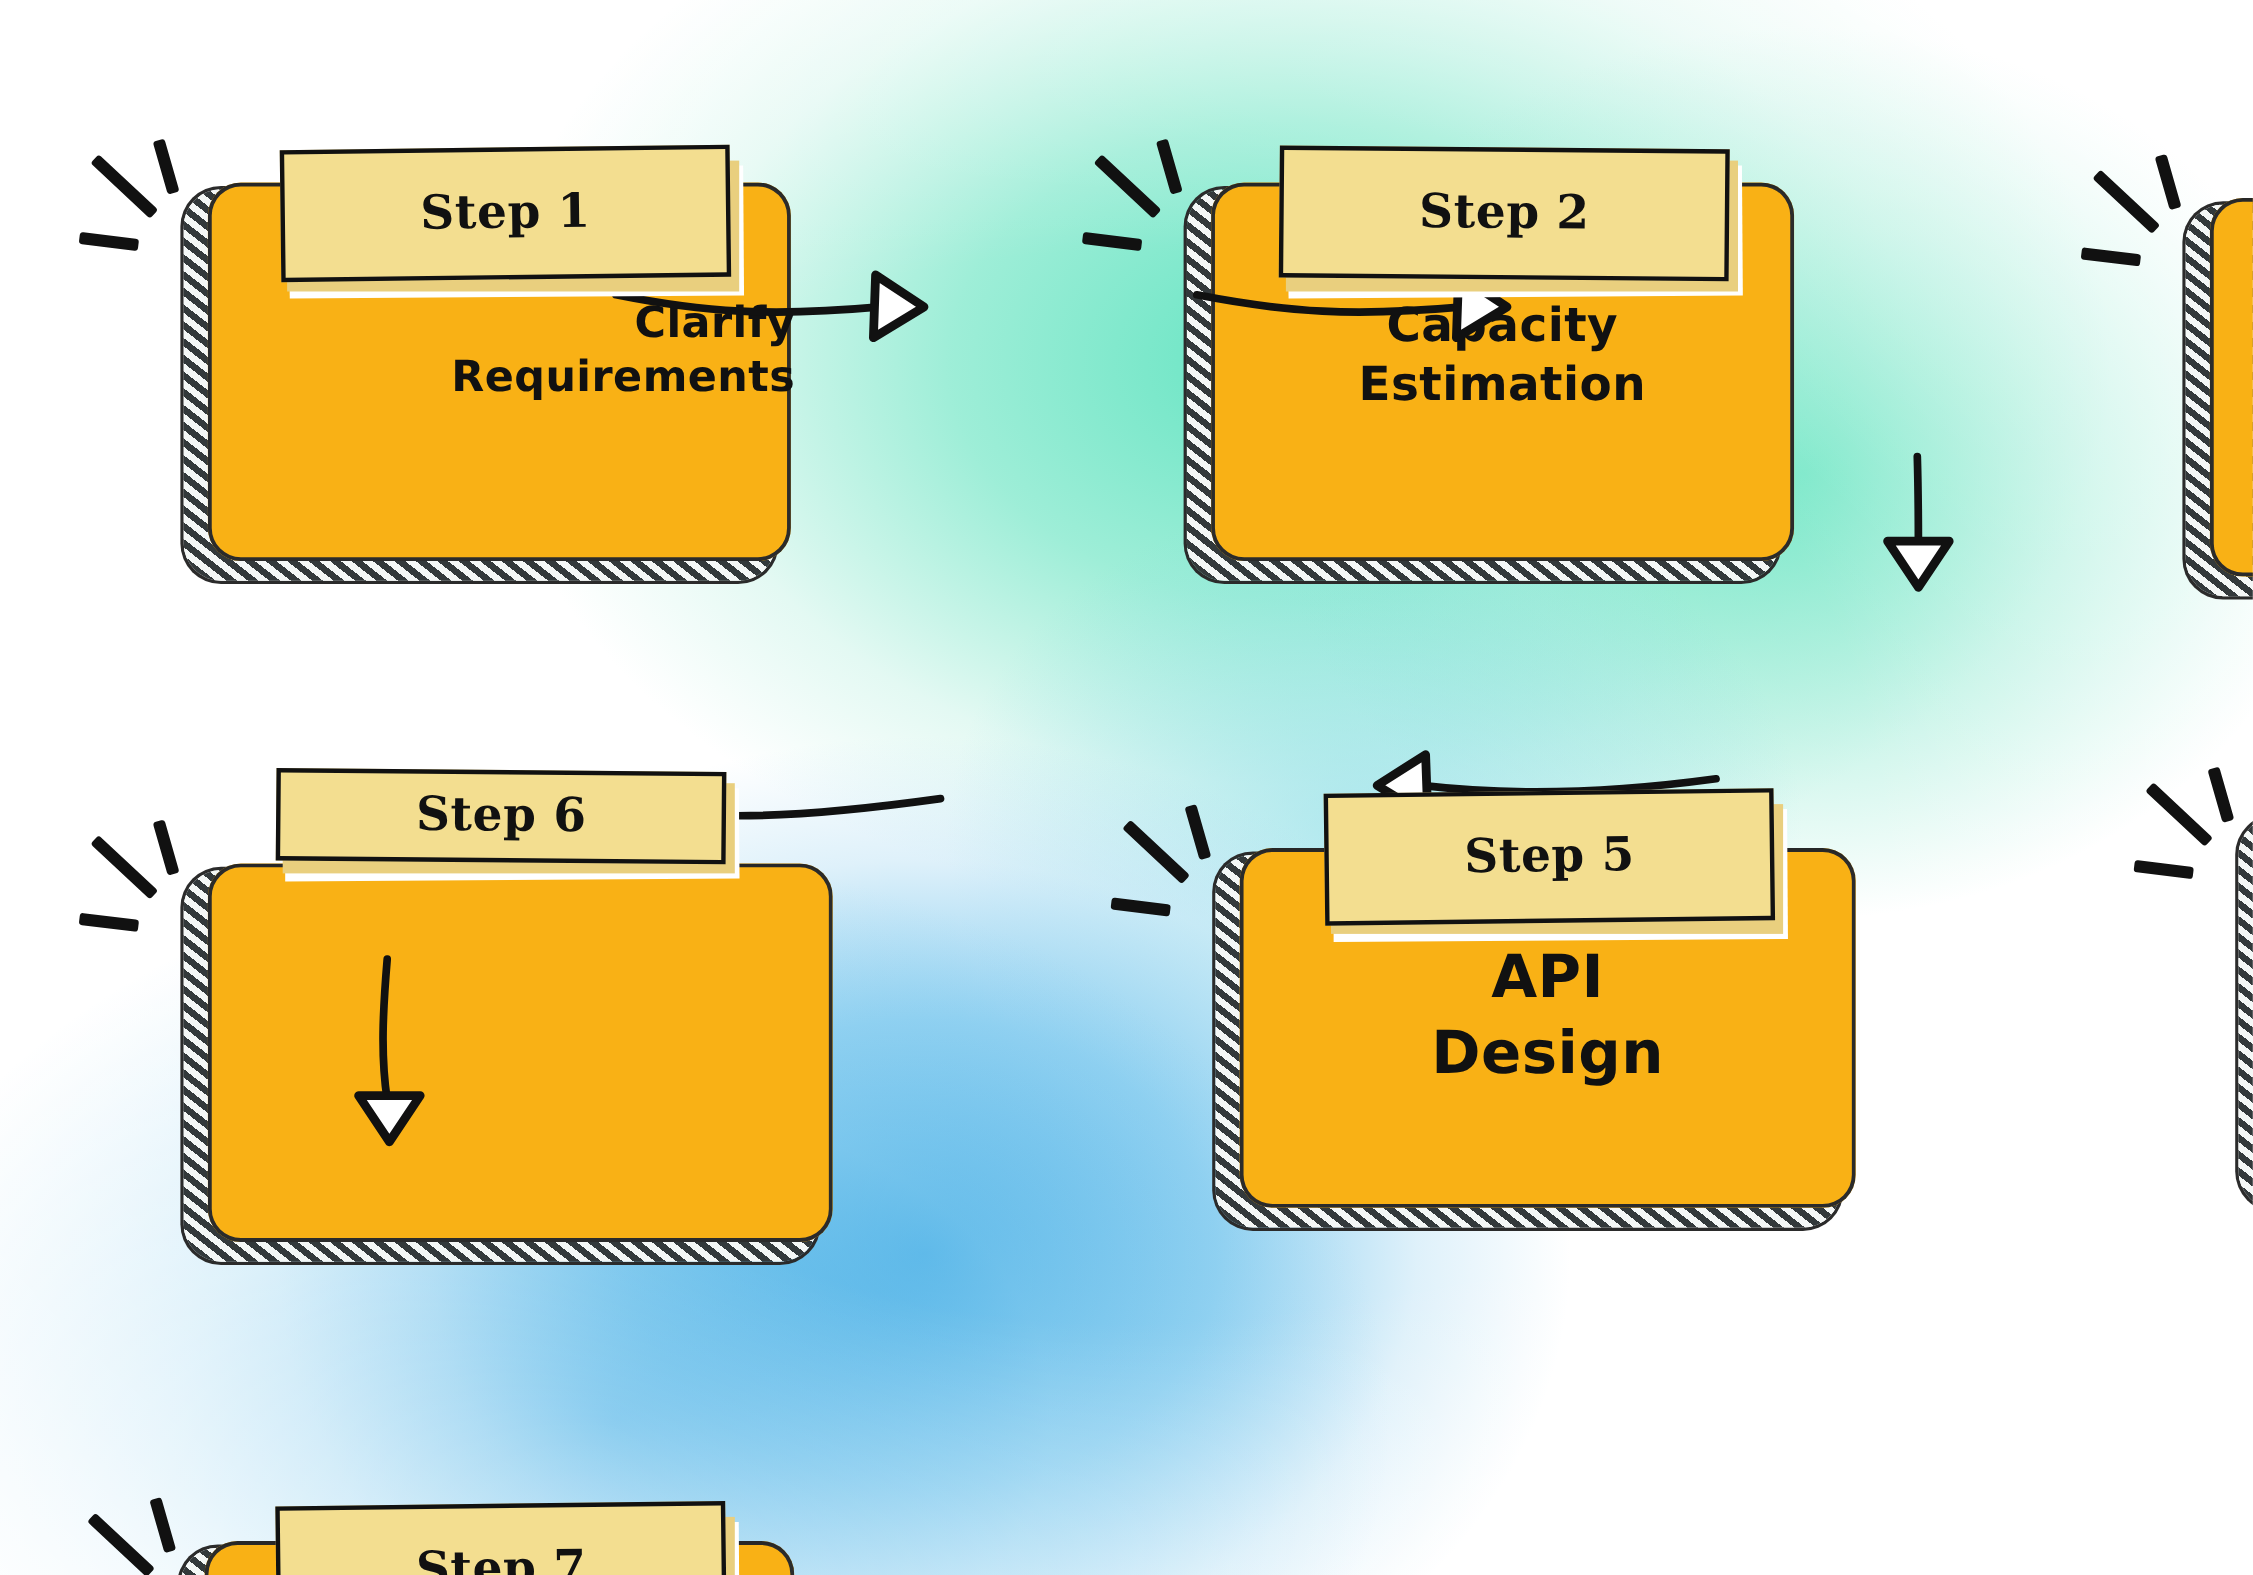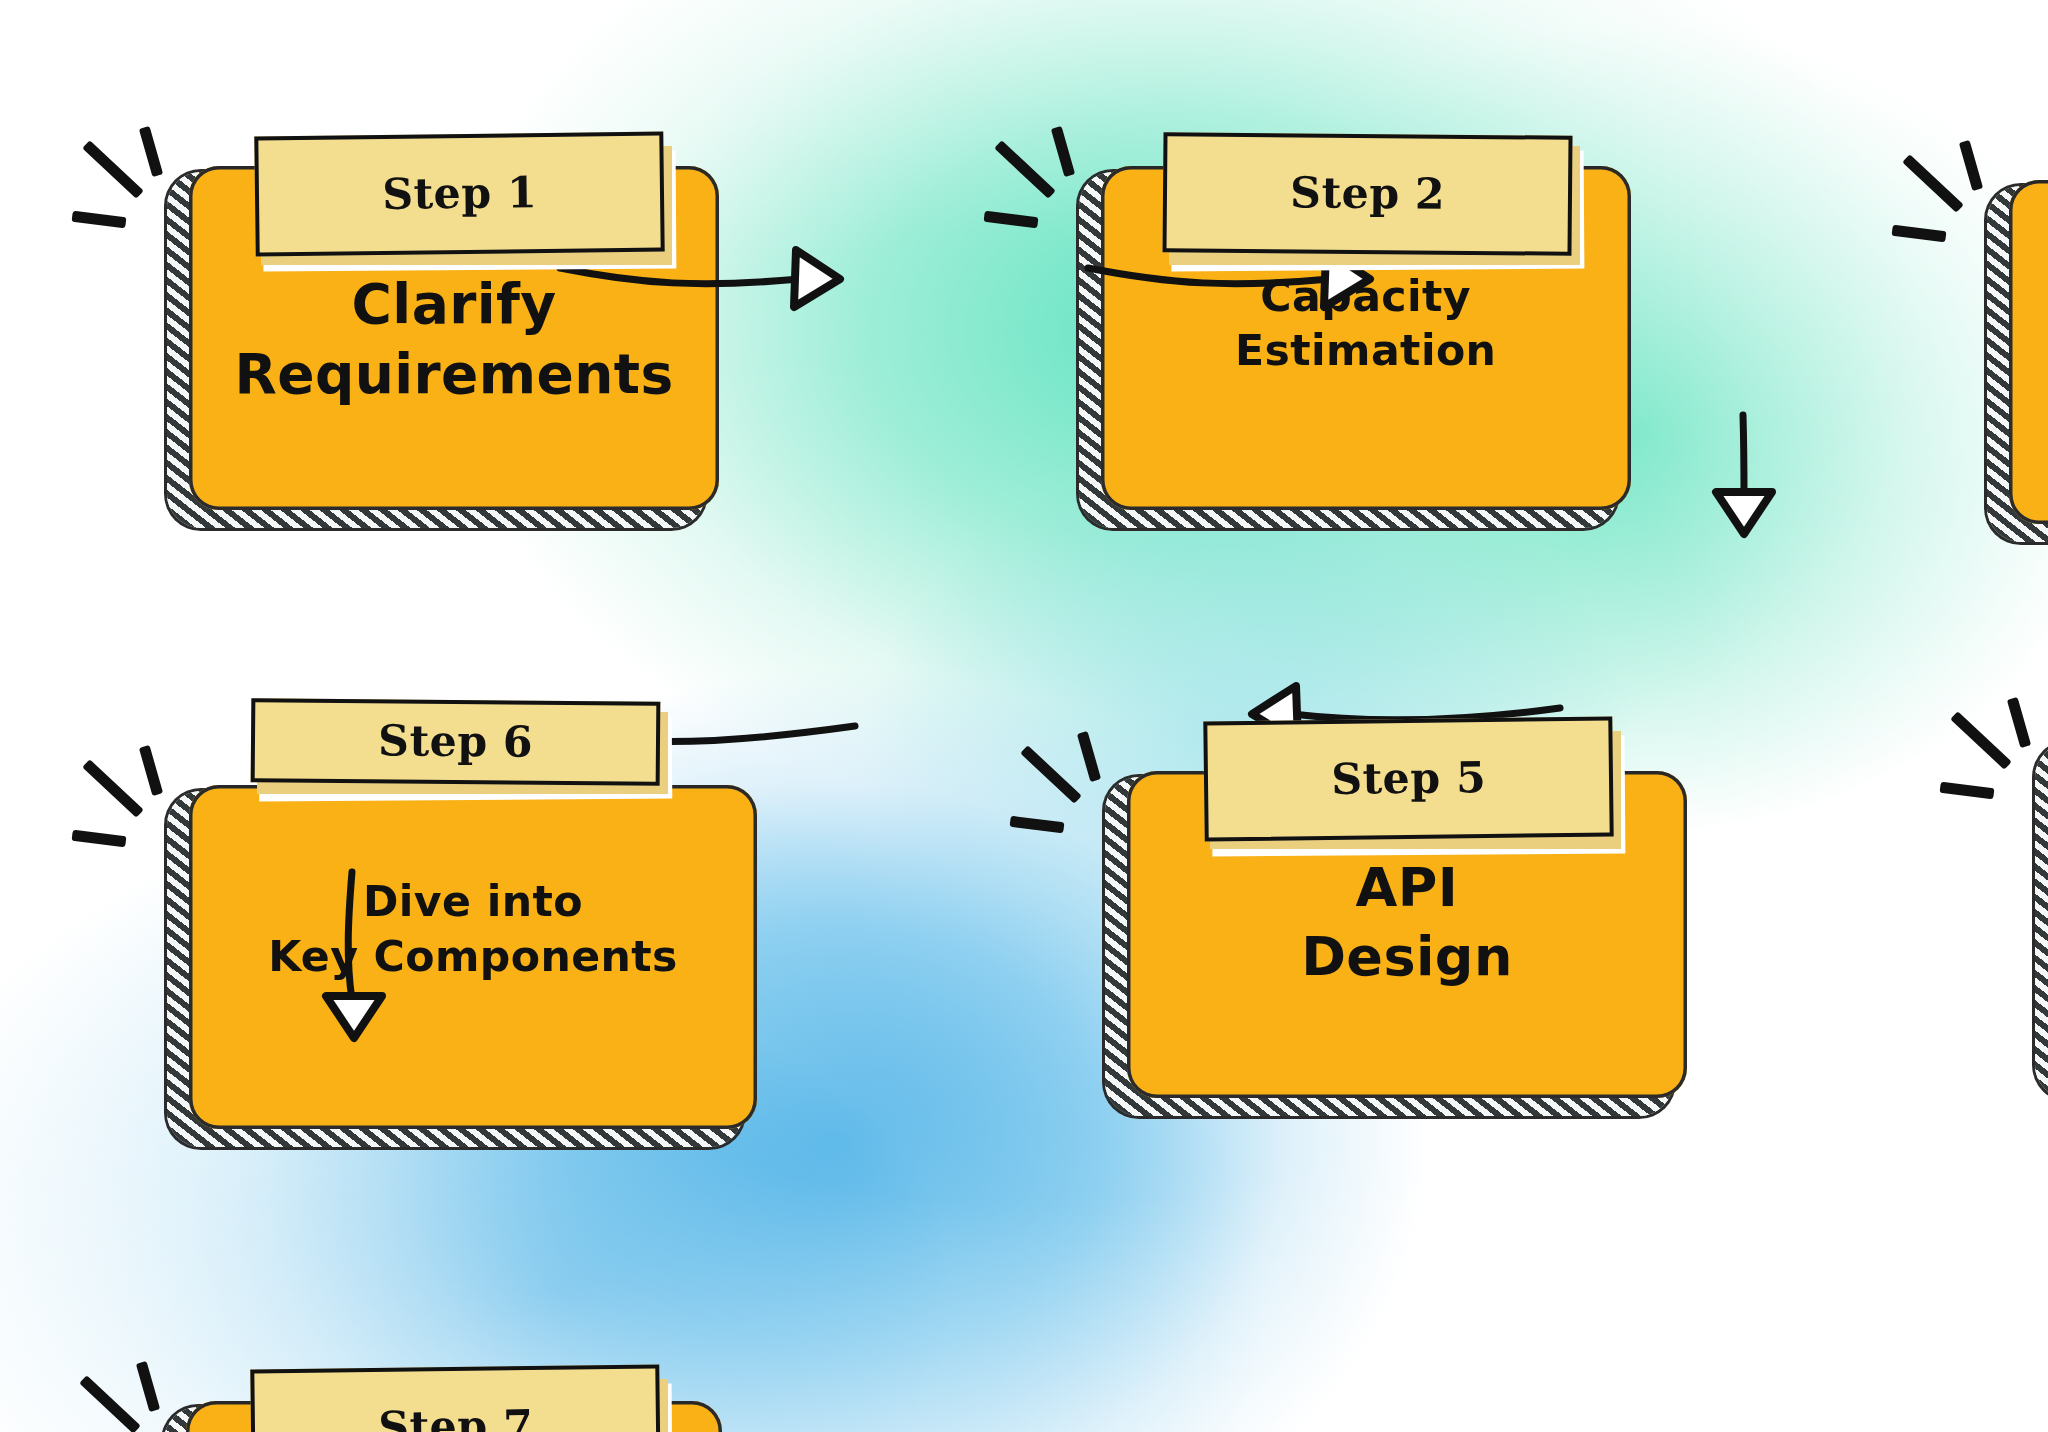--- a/index.html
+++ b/index.html
@@ -146,21 +146,21 @@
     <g>
       <path d="M352,872 C348,920 346,960 352,1000" fill="none" stroke="#111111" stroke-width="7" stroke-linecap="round"></path>
       <path d="M326,996 L382,996 L354,1038 Z" fill="#ffffff" stroke="#111111" stroke-width="8" stroke-linejoin="round"></path>
     </g>
   </svg>
 
   <div id="node-host">
       <div class="card" style="left: 167.2px; top: 158px; width: 573.76px; height: 384px; z-index: 5;">
         <div class="card-hatch" style="left: 0px; top: 14px; width: 537.76px; height: 356px; background: repeating-linear-gradient(38deg, rgb(51, 57, 59) 0px, rgb(51, 57, 59) 6px, rgb(244, 247, 246) 6px, rgb(244, 247, 246) 12px); border-radius: 34px; box-shadow: rgb(43, 43, 43) 0px 0px 0px 3px;"></div>
         <div class="card-body" style="left: 22px; top: 8px; width: 529.76px; height: 344px;"></div>
-        <div class="card-text" style="left: 18px; width: 537.76px; top: 110.56px; font-size: 55px;">Clarify
+        <div class="card-text" style="left: 18px; width: 537.76px; top: 110.56px; font-size: 39px; text-align: right;">Clarify
 Requirements</div>
       </div>
       <div class="sparkle" style="left: 74.2px; top: 142px; width: 90px; height: 90px;">
         <i style="left:2px;top:22px;width:74px;height:11px;transform:rotate(43deg);"></i>
         <i style="left:52px;top:4px;width:50px;height:11px;transform:rotate(74deg);"></i>
         <i style="left:-2px;top:72px;width:54px;height:11px;transform:rotate(7deg);"></i>
       </div>
       <div class="step-tab" style="left: 254.56px; top: 134.16px; width: 409.36px; height: 120.4px;">
         <div class="tab-paper"></div>
         <div class="tab-shadow"></div>
@@ -219,22 +219,20 @@
       <div class="step-tab" style="left: 1204px; top: 718.96px; width: 409.36px; height: 120.4px;">
         <div class="tab-paper"></div>
         <div class="tab-shadow"></div>
         <div class="tab-face" style="transform: rotate(-0.7deg);">
           <span style="font-size: 42.656px;">Step 5</span>
         </div>
       </div>
       <div class="card" style="left: 167.2px; top: 777.2px; width: 611.6px; height: 384px; z-index: 5;">
         <div class="card-hatch" style="left: 0px; top: 14px; width: 575.6px; height: 356px; background: repeating-linear-gradient(38deg, rgb(51, 57, 59) 0px, rgb(51, 57, 59) 6px, rgb(244, 247, 246) 6px, rgb(244, 247, 246) 12px); border-radius: 34px; box-shadow: rgb(43, 43, 43) 0px 0px 0px 3px;"></div>
         <div class="card-body" style="left: 22px; top: 8px; width: 567.6px; height: 344px;"></div>
-        <div class="card-text" style="left: 18px; width: 575.6px; top: 96.8px; font-size: 42.656px;">Dive into
-Key Components</div>
       </div>
       <div class="sparkle" style="left: 74.2px; top: 761.2px; width: 90px; height: 90px;">
         <i style="left:2px;top:22px;width:74px;height:11px;transform:rotate(43deg);"></i>
         <i style="left:52px;top:4px;width:50px;height:11px;transform:rotate(74deg);"></i>
         <i style="left:-2px;top:72px;width:54px;height:11px;transform:rotate(7deg);"></i>
       </div>
       <div class="step-tab" style="left: 251.12px; top: 700px; width: 409.36px; height: 84px;">
         <div class="tab-paper"></div>
         <div class="tab-shadow"></div>
         <div class="tab-face" style="transform: rotate(0.5deg);">

